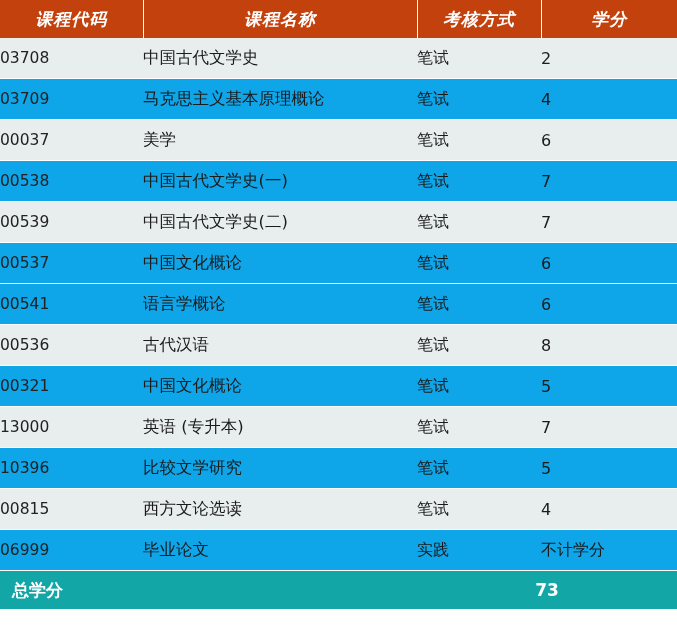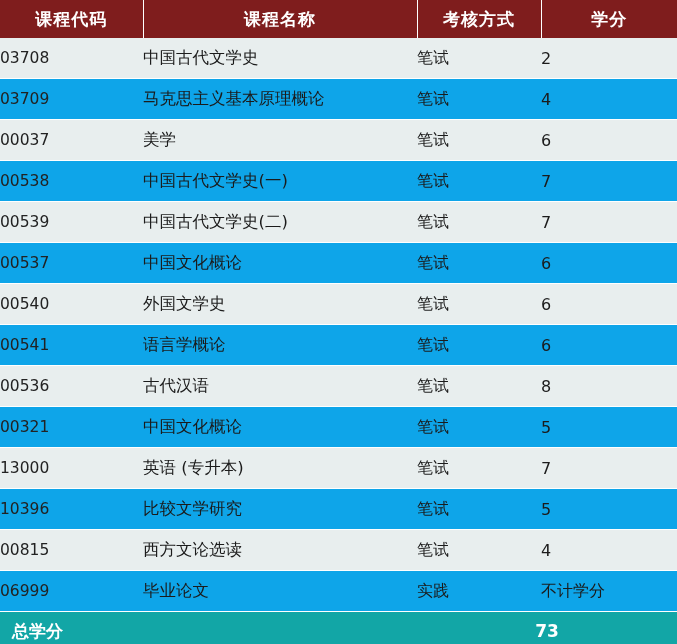--- a/index.html
+++ b/index.html
@@ -23,29 +23,30 @@
     width: 677px;
     border-collapse: collapse;
     table-layout: fixed;
   }
   table.course-table col.c-code { width: 143px; }
   table.course-table col.c-name { width: 274px; }
   table.course-table col.c-exam { width: 124px; }
   table.course-table col.c-credit { width: 136px; }
 
   thead th {
-    background: #7f1d1d;
+    background: #c2410c;
     color: #ffffff;
     font-size: 17px;
     font-weight: bold;
     height: 38px;
     line-height: 38px;
     padding: 0;
     text-align: center;
     letter-spacing: 1px;
+    font-style: italic;
   }
   thead th.divider-left {
     border-left: 1px solid #ffffff;
     margin-top: 18px;
   }
   tbody td {
     height: 40px;
     font-size: 16px;
     color: #1b1b1b;
     text-align: left;
@@ -129,26 +130,20 @@
         <td class="name-cell">中国古代文学史(二)</td>
         <td>笔试</td>
         <td>7</td>
       </tr>
       <tr class="alt">
         <td class="code-cell">00537</td>
         <td class="name-cell">中国文化概论</td>
         <td>笔试</td>
         <td>6</td>
       </tr>
-      <tr>
-        <td class="code-cell">00540</td>
-        <td class="name-cell">外国文学史</td>
-        <td>笔试</td>
-        <td>6</td>
-      </tr>
       <tr class="alt">
         <td class="code-cell">00541</td>
         <td class="name-cell">语言学概论</td>
         <td>笔试</td>
         <td>6</td>
       </tr>
       <tr>
         <td class="code-cell">00536</td>
         <td class="name-cell">古代汉语</td>
         <td>笔试</td>

